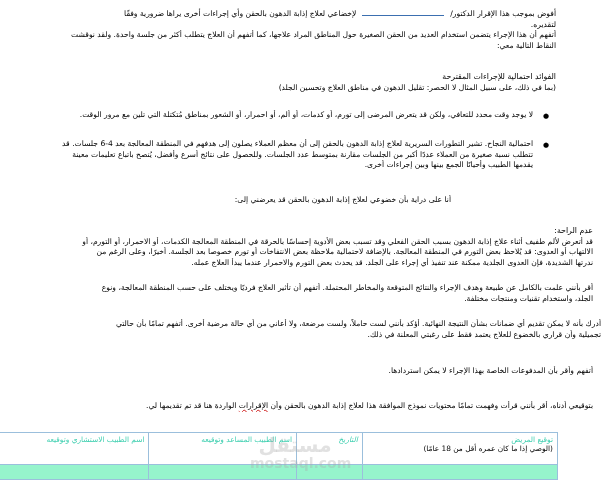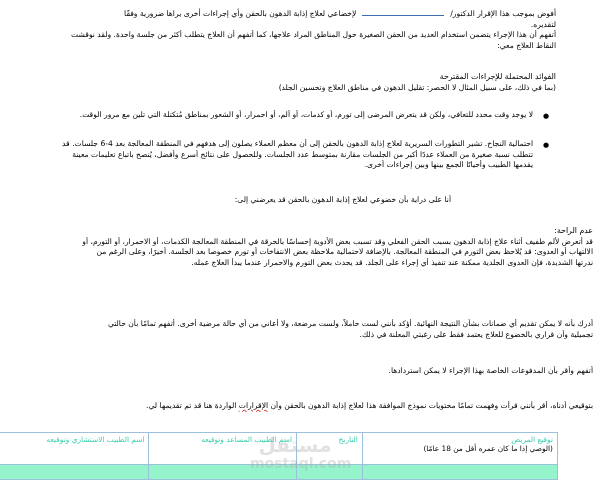--- a/index.html
+++ b/index.html
@@ -21,43 +21,43 @@
 
   table.sig {
     position: absolute; top: 432px; right: 53px; width: 564px;
     border-collapse: collapse; direction: rtl; font-size: 7.4px;
   }
   table.sig td { border: 1px solid #9bbfdc; vertical-align: top; padding: 2px 4px; }
   table.sig tr.head td { height: 27px; }
   table.sig tr.fill td { background: #96f4cc; height: 10px; }
   .th { color: #3fcfb0; display: block; }
   .sub { color: #000; display: block; }
-  .c1 { width: 155px; } .c2 { width: 60px; } .c3 { width: 148px; } .c4 { width: 200px; border-radius: 7px; }
+  .c1 { width: 155px; } .c2 { width: 60px; font-style: italic; } .c3 { width: 148px; } .c4 { width: 200px; border-radius: 7px; }
 
   .watermark {
     position: absolute; top: 436px; left: 250px; width: 90px; height: 40px;
     color: rgba(170,170,170,0.35); font-weight: bold; font-size: 20px; direction: ltr;
     line-height: 18px; text-align: center;
   }
   .watermark small { display: block; font-size: 14px; }
 </style>
 </head>
 <body>
 
 <div class="page">
 
   <div class="p" style="top:8px;">
     <span class="line"><span>أفوض بموجب هذا الإقرار الدكتور/</span><span class="blank"></span><span>لإخضاعي لعلاج إذابة الدهون بالحقن وأي إجراءات أخرى يراها ضرورية وفقًا</span></span>
     <span class="line">لتقديره.</span>
     <span class="line">أتفهم أن هذا الإجراء يتضمن استخدام العديد من الحقن الصغيرة حول المناطق المراد علاجها، كما أتفهم أن العلاج يتطلب أكثر من جلسة واحدة. ولقد نوقشت</span>
-    <span class="line">النقاط العلاج معي:</span>
+    <span class="line">النقاط التالية معي:</span>
   </div>
 
   <div class="p" style="top:72px;">
-    <span class="line heading">الفوائد المحتملة للإجراءات المقترحة</span>
+    <span class="line heading">الفوائد احتمالية للإجراءات المقترحة</span>
     <span class="line">(بما في ذلك، على سبيل المثال لا الحصر: تقليل الدهون في مناطق العلاج وتحسين الجلد)</span>
   </div>
 
   <span class="bullet" style="top:112px;">●</span>
   <div class="p" style="top:110px; right:78px;">
     <span class="line">لا يوجد وقت محدد للتعافي، ولكن قد يتعرض المرضى إلى تورم، أو كدمات، أو ألم، أو احمرار، أو الشعور بمناطق مُتكتلة التي تلين مع مرور الوقت.</span>
   </div>
 
   <span class="bullet" style="top:141px;">●</span>
   <div class="p" style="top:139px; right:78px;">
@@ -70,22 +70,26 @@
     <span class="line heading">عدم الراحة:</span>
     <span class="line">قد أتعرض لألم طفيف أثناء علاج إذابة الدهون بسبب الحقن الفعلي وقد تسبب بعض الأدوية إحساسًا بالحرقة في المنطقة المعالجة الكدمات، أو الاحمرار، أو التورم، أو</span>
     <span class="line">الالتهاب أو العدوى: قد يُلاحظ بعض التورم في المنطقة المعالجة. بالإضافة لاحتمالية ملاحظة بعض الانتفاخات أو تورم خصوصا بعد الجلسة. أخيرًا، وعلى الرغم من</span>
     <span class="line">ندرتها الشديدة، فإن العدوى الجلدية ممكنة عند تنفيذ أي إجراء على الجلد. قد يحدث بعض التورم والاحمرار عندما يبدأ العلاج عمله.</span>
   </div>
 
   <div class="p" style="top:195px; right:160px;">
     <span class="line">أنا على دراية بأن خضوعي لعلاج إذابة الدهون بالحقن قد يعرضني إلى:</span>
   </div>
 
+  <div class="p" style="top:283px; right:18px; left:10px;">
+    <span class="line">أقر بأنني علمت بالكامل عن طبيعة وهدف الإجراء والنتائج المتوقعة والمخاطر المحتملة. أتفهم أن تأثير العلاج فرديًا ويختلف على حسب المنطقة المعالجة، ونوع</span>
+    <span class="line">الجلد، واستخدام تقنيات ومنتجات مختلفة.</span>
+  </div>
 
-  <div class="p" style="top:319px; right:18px; left:10px;">
+  <div class="p" style="top:319px; right:10px; left:10px;">
     <span class="line">أدرك بأنه لا يمكن تقديم أي ضمانات بشأن النتيجة النهائية. أؤكد بأنني لست حاملاً، ولست مرضعة، ولا أعاني من أي حالة مرضية أخرى. أتفهم تمامًا بأن حالتي</span>
     <span class="line">تجميلية وأن قراري بالخضوع للعلاج يعتمد فقط على رغبتي المعلنة في ذلك.</span>
   </div>
 
   <div class="p" style="top:366px; right:18px;">
     <span class="line">أتفهم وأقر بأن المدفوعات الخاصة بهذا الإجراء لا يمكن استردادها.</span>
   </div>
 
   <div class="p" style="top:401px; right:18px; left:10px;">
     <span class="line"><span>بتوقيعي أدناه، أقر بأنني قرأت وفهمت تمامًا محتويات نموذج الموافقة هذا لعلاج إذابة الدهون بالحقن وأن </span><span class="spell">الإقرارات</span><span> الواردة هنا قد تم تقديمها لي.</span></span>

